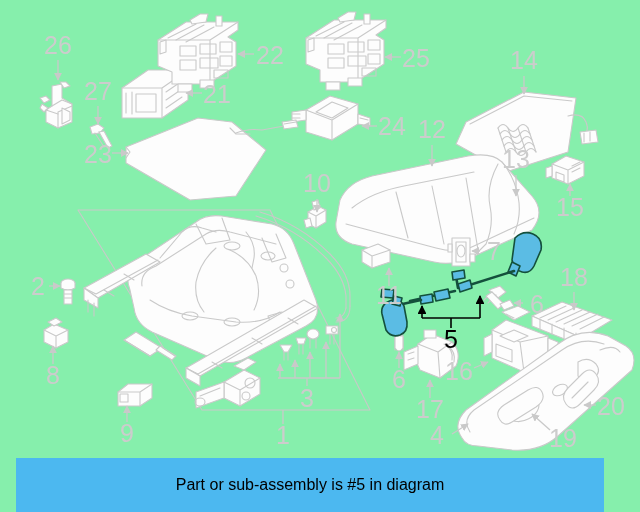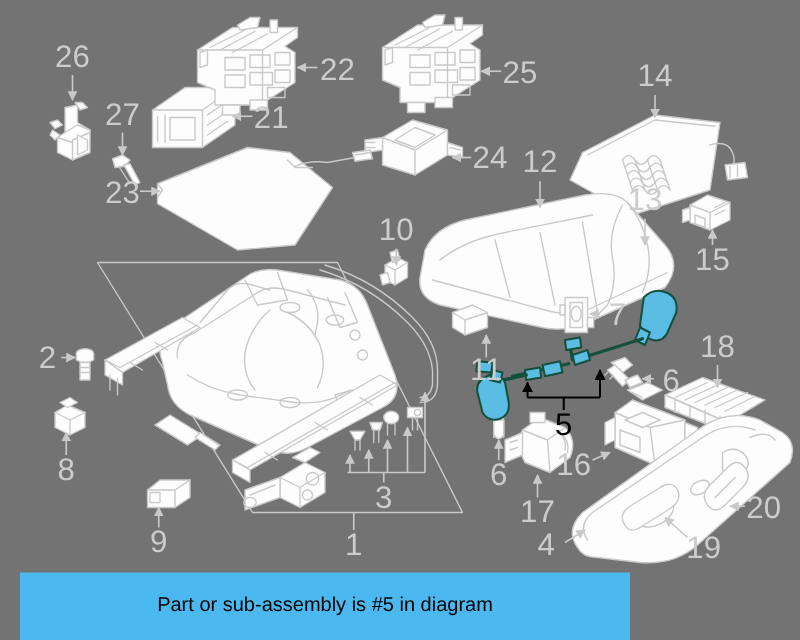--- a/index.html
+++ b/index.html
@@ -4,35 +4,35 @@
 <style>
   html, body {
     margin: 0;
     padding: 0;
     background: #ffffff;
   }
   #page {
     position: relative;
     width: 640px;
     height: 512px;
-    background: #737373;
+    background: #86efac;
     overflow: hidden;
     font-family: "Liberation Sans", sans-serif;
   }
   #diagram-svg {
     position: absolute;
     left: 0; top: 0;
     width: 640px;
     height: 512px;
   }
   .caption-banner {
     position: absolute;
     left: 16px;
     top: 458px;
-    width: 488px;
+    width: 588px;
     height: 54px;
     background: #4cb8f0;
     display: flex;
     flex-direction: column;
     align-items: center;
     justify-content: center;
     box-sizing: border-box;
   }
   .caption-line {
     color: #000000;

